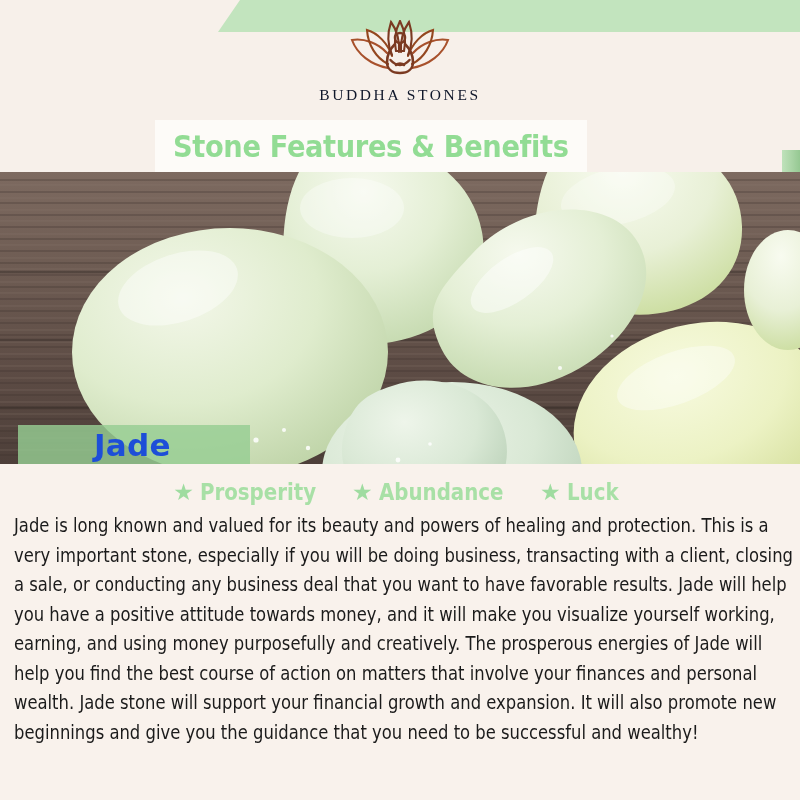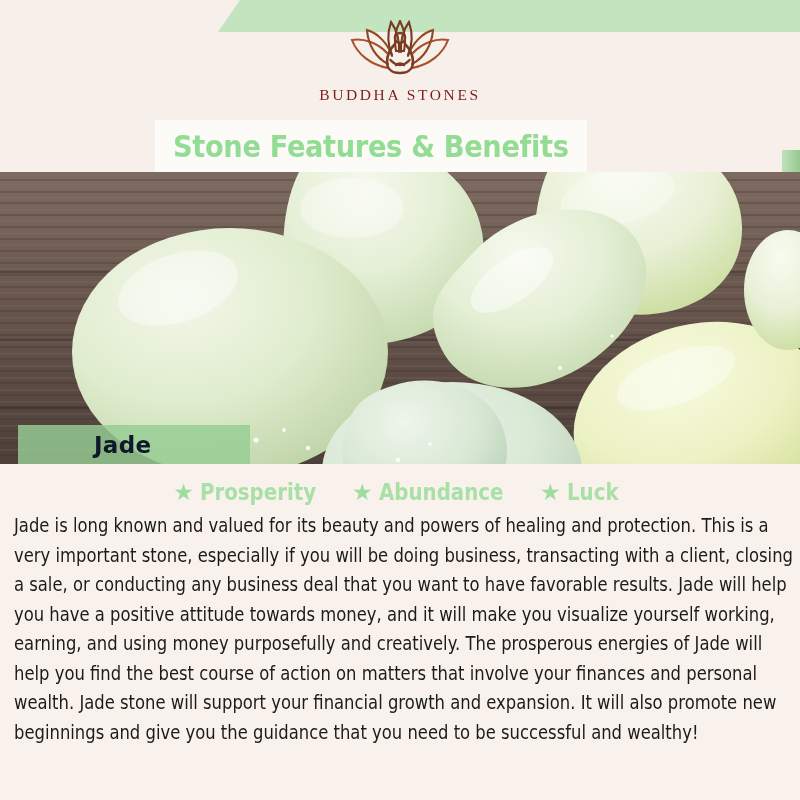--- a/index.html
+++ b/index.html
@@ -89,21 +89,21 @@
     display: block;
     margin: 0 auto;
     width: 120px;
     height: 66px;
   }
   #brand-name {
     margin-top: 4px;
     font-family: "Liberation Serif", serif;
     font-size: 15.5px;
     letter-spacing: 2.6px;
-    color: #7f1d1d;
+    color: #0f172a;
     font-weight: 400;
   }
 
   
   #title-banner {
     position: absolute;
     left: 155px;
     top: 120px;
     width: 432px;
     height: 52px;
@@ -141,23 +141,23 @@
     left: 18px;
     top: 425px;
     width: 232px;
     height: 39px;
     background: rgba(150, 205, 147, 0.82);
     display: flex;
     align-items: center;
   }
   #jade-label {
     margin-left: 76px;
-    color: #0f172a;
+    color: #1d4ed8;
     font-family: "DejaVu Sans", sans-serif;
-    font-size: 23px;
+    font-size: 31px;
     font-weight: bold;
     letter-spacing: 0.3px;
   }
 
   
   #content {
     position: absolute;
     left: 0;
     top: 464px;
     width: 800px;

